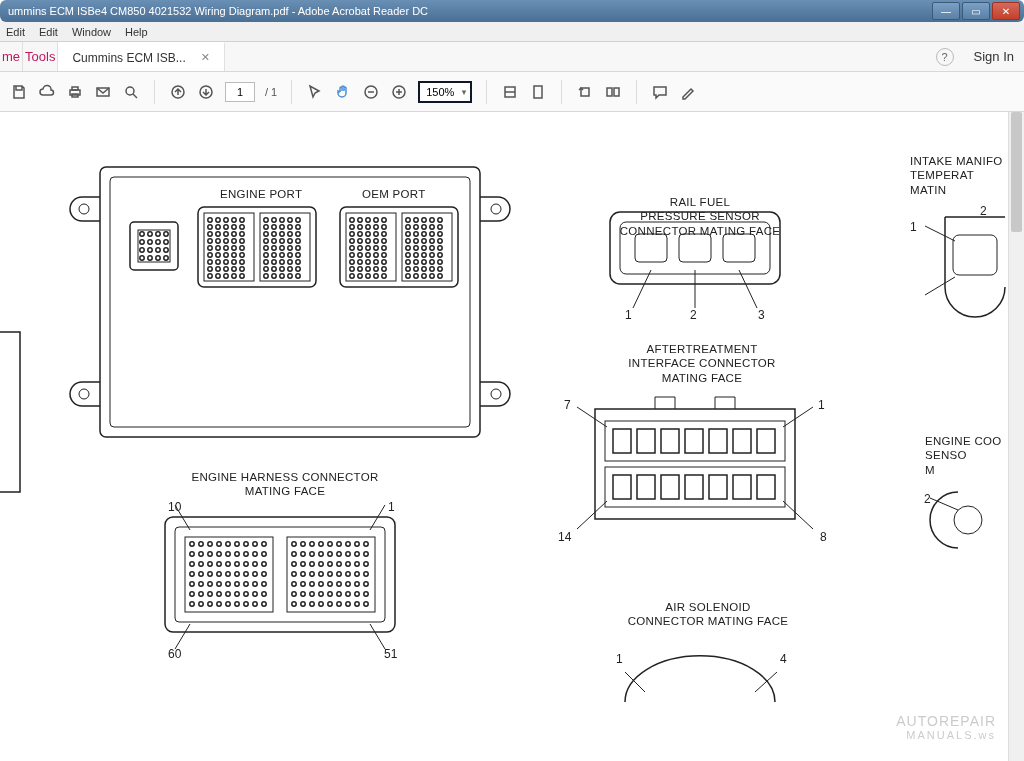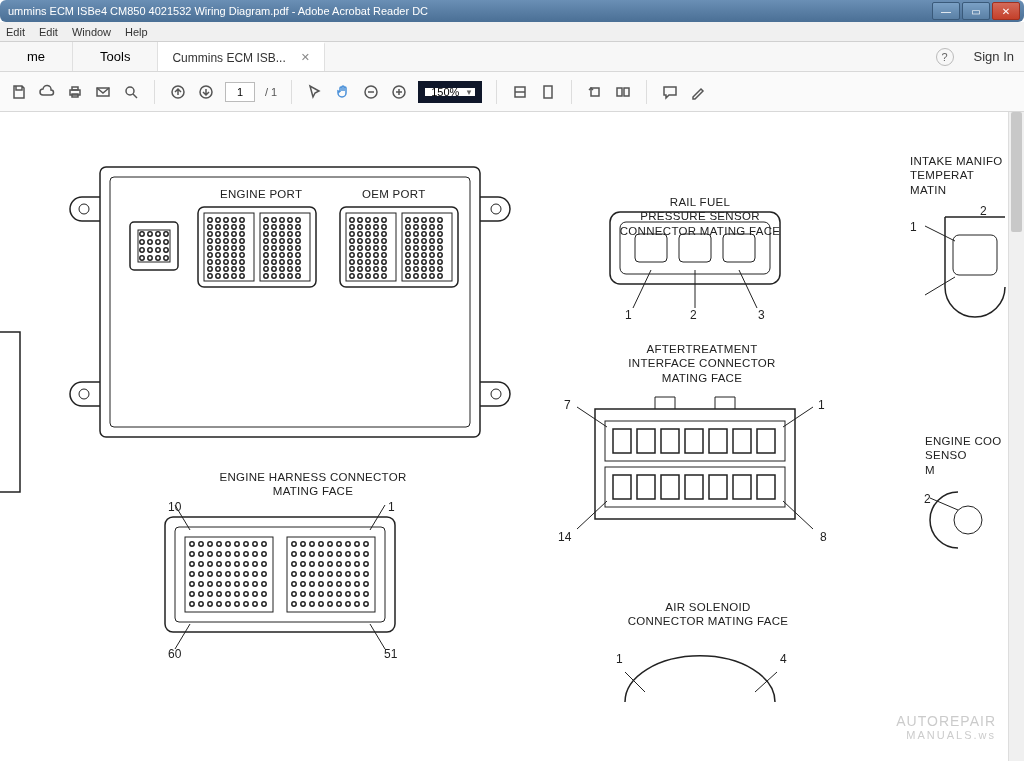--- a/index.html
+++ b/index.html
@@ -10,36 +10,36 @@
 .titlebar .title { flex: 1; white-space: nowrap; overflow: hidden; text-overflow: ellipsis; padding-left: 4px; }
 .win-btns { display: flex; gap: 2px; }
 .win-btn { width: 28px; height: 18px; border: 1px solid #3a5a7a; border-radius: 2px; background: linear-gradient(#7aa0c5,#5a80a5); display:flex; align-items:center; justify-content:center; font-size:10px; color:#fff; }
 .win-btn.close { background: linear-gradient(#d46a5a,#c4402a); border-color:#a03020; }
 
 
 .menubar { height: 20px; background: #f0f0f0; border-bottom: 1px solid #d0d0d0; display: flex; align-items: center; padding: 0 6px; font-size: 11px; color: #333; gap: 14px; }
 
 
 .tabbar { height: 30px; background: #f7f7f7; border-bottom: 1px solid #d8d8d8; display: flex; align-items: stretch; }
-.tab-home, .tab-tools { padding: 0 27px; display:flex; align-items:center; font-size:13px; color:#000000; border-right:1px solid #e0e0e0; }
+.tab-home, .tab-tools { padding: 0 2px; display:flex; align-items:center; font-size:13px; color:#be185d; border-right:1px solid #e0e0e0; }
 .doc-tab { padding: 0 14px; display:flex; align-items:center; font-size:12px; color:#333; border-right:1px solid #e0e0e0; background:#fff; border-top:2px solid #fff; gap:15px; }
 .doc-tab .x { font-size:11px; color:#888; }
 .tabbar .spacer { flex:1; }
 .help-ico { width:18px; height:18px; border:1px solid #bbb; border-radius:50%; display:flex; align-items:center; justify-content:center; font-size:11px; color:#666; margin:6px 10px 0 0; }
 .signin { padding:0 10px; display:flex; align-items:center; font-size:13px; color:#333; }
 
 
 .toolbar { height: 40px; background:#fafafa; border-bottom:1px solid #d8d8d8; display:flex; align-items:center; padding:0 10px; gap:10px; }
 .tb-group { display:flex; align-items:center; gap:10px; }
 .tb-sep { width:1px; height:24px; background:#ddd; margin:0 4px; }
 .tb-ico { width:18px; height:18px; display:flex; align-items:center; justify-content:center; color:#555; }
 .tb-ico svg { width:16px; height:16px; stroke:#555; fill:none; stroke-width:1.5; }
 .page-box { width:30px; height:20px; border:1px solid #bbb; font-size:11px; text-align:center; }
 .page-of { font-size:11px; color:#555; }
-.zoom-sel { height:22px; border:7px solid #0f172a; font-size:11px; padding:0 16px 0 6px; background:#fff; position:relative; display:flex; align-items:center; }
+.zoom-sel { height:22px; border:2px solid #0f172a; font-size:11px; padding:0 16px 0 6px; background:#fff; position:relative; display:flex; align-items:center; }
 .zoom-sel::after { content:"▾"; position:absolute; right:4px; font-size:9px; color:#666; }
 
 
 .docarea { position:absolute; top:112px; left:0; right:0; bottom:0; background:#fff; overflow:hidden; }
 .scroll { position:absolute; right:0; top:0; bottom:0; width:16px; background:#f0f0f0; border-left:1px solid #ddd; }
 .scroll-thumb { position:absolute; top:0; left:2px; right:2px; height:120px; background:#c8c8c8; border-radius:2px; }
 
 
 .diagram { position:relative; width:100%; height:100%; font-family: Arial, Helvetica, sans-serif; }
 .lbl { position:absolute; font-size:11.5px; color:#222; text-align:center; line-height:1.25; letter-spacing:0.3px; white-space:pre; }
@@ -633,21 +633,21 @@
           <circle cx="339" cy="492" r="2.2"></circle>
           <circle cx="348" cy="492" r="2.2"></circle>
           <circle cx="357" cy="492" r="2.2"></circle>
           <circle cx="366" cy="492" r="2.2"></circle>
         </g>
       </svg>
 
     <div class="lbl" style="left:220px; top:75px;">ENGINE PORT</div>
     <div class="lbl" style="left:362px; top:75px;">OEM PORT</div>
 
-    <div class="lbl" style="left:185px; top:358px; width:200px;margin-left:28px;">ENGINE HARNESS CONNECTOR
+    <div class="lbl" style="left:185px; top:358px; width:200px;">ENGINE HARNESS CONNECTOR
 MATING FACE</div>
     <div class="pin-num" style="left:168px; top:388px;">10</div>
     <div class="pin-num" style="left:388px; top:388px;">1</div>
     <div class="pin-num" style="left:168px; top:535px;">60</div>
     <div class="pin-num" style="left:384px; top:535px;">51</div>
 
     <div class="lbl" style="left:600px; top:38px; width:200px;margin-top:45px;">RAIL FUEL
 PRESSURE SENSOR
 CONNECTOR MATING FACE</div>
     <div class="pin-num" style="left:625px; top:196px;">1</div>

